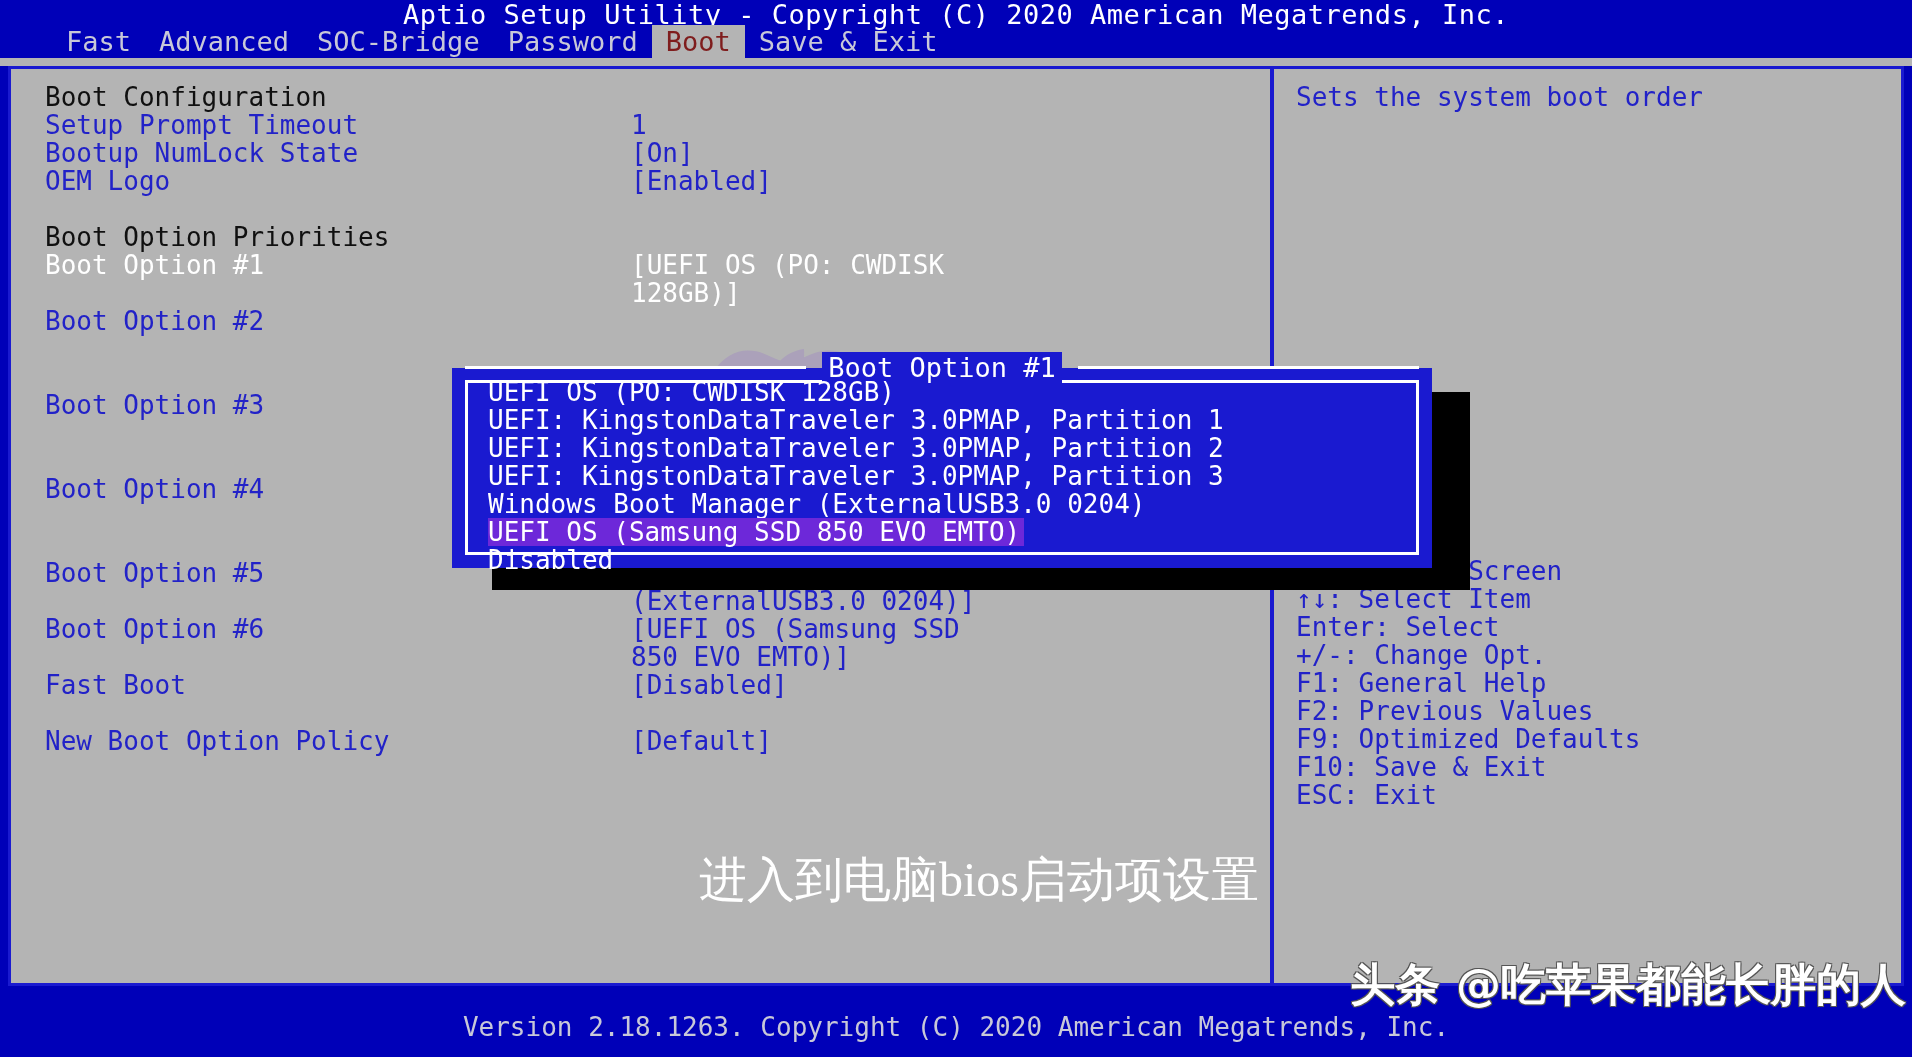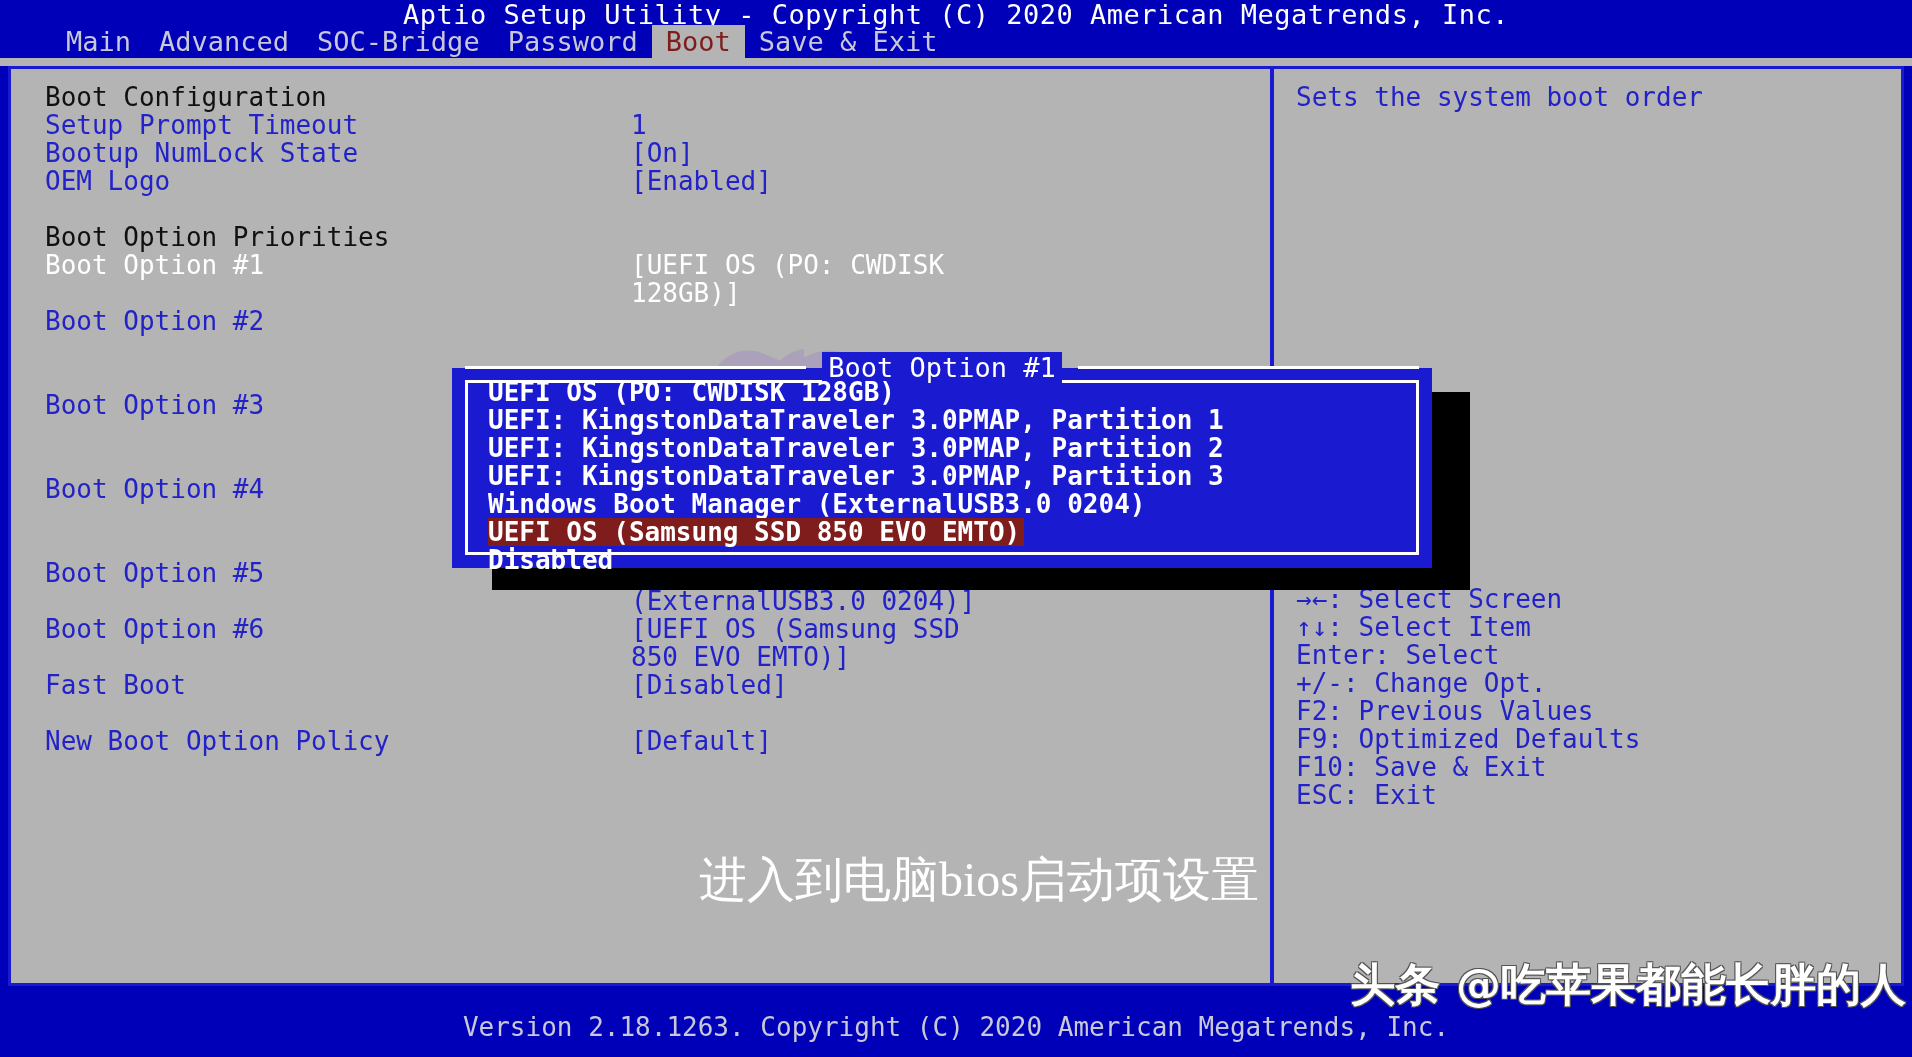--- a/index.html
+++ b/index.html
@@ -205,25 +205,24 @@
     z-index: 14;
   }
   .dialog-item {
     height: 28px;
     line-height: 28px;
     font-size: 26px;
     color: #ffffff;
     white-space: pre;
     display: inline-block;
     padding-right: 4px;
-    font-weight: bold;
   }
   .dialog-item-wrap { height: 28px; }
   .dialog-item.highlighted {
-    background: #7f1d1d;
+    background: #6d28d9;
     color: #ffffff;
   }
 
   
   .subtitle {
     position: absolute;
     top: 848px; left: 0;
     width: 1912px;
     text-align: center;
     font-family: Liberation Serif, serif;
@@ -265,21 +264,21 @@
 </head>
 <body>
 
 <div id="screen">
 
   <div class="title-bar">
     <span>Aptio Setup Utility - Copyright (C) 2020 American Megatrends, Inc.</span>
   </div>
 
   <div class="menu-bar" id="menu-bar">
-      <div class="menu-tab">Main</div>
+      <div class="menu-tab">Fast</div>
       <div class="menu-tab">Advanced</div>
       <div class="menu-tab">SOC-Bridge</div>
       <div class="menu-tab">Password</div>
       <div class="menu-tab active">Boot</div>
       <div class="menu-tab">Save &amp; Exit</div>
     </div>
   <div class="menu-underline"></div>
 
   <div class="body-frame">
 
@@ -312,20 +311,21 @@
         <div class="row"><span class="label">New Boot Option Policy</span><span class="value">[Default]</span></div>
       </div>
 
     <div class="help-panel">
       <div class="help-line">Sets the system boot order</div>
       <div class="help-keys" id="help-keys">
           <div class="help-line">→←: Select Screen</div>
           <div class="help-line">↑↓: Select Item</div>
           <div class="help-line">Enter: Select</div>
           <div class="help-line">+/-: Change Opt.</div>
+          <div class="help-line">F1: General Help</div>
           <div class="help-line">F2: Previous Values</div>
           <div class="help-line">F9: Optimized Defaults</div>
           <div class="help-line">F10: Save &amp; Exit</div>
           <div class="help-line">ESC: Exit</div>
         </div>
     </div>
   </div>
 
   <div class="watermark">
     <svg width="500" height="290" viewBox="0 0 500 290" aria-hidden="true">

